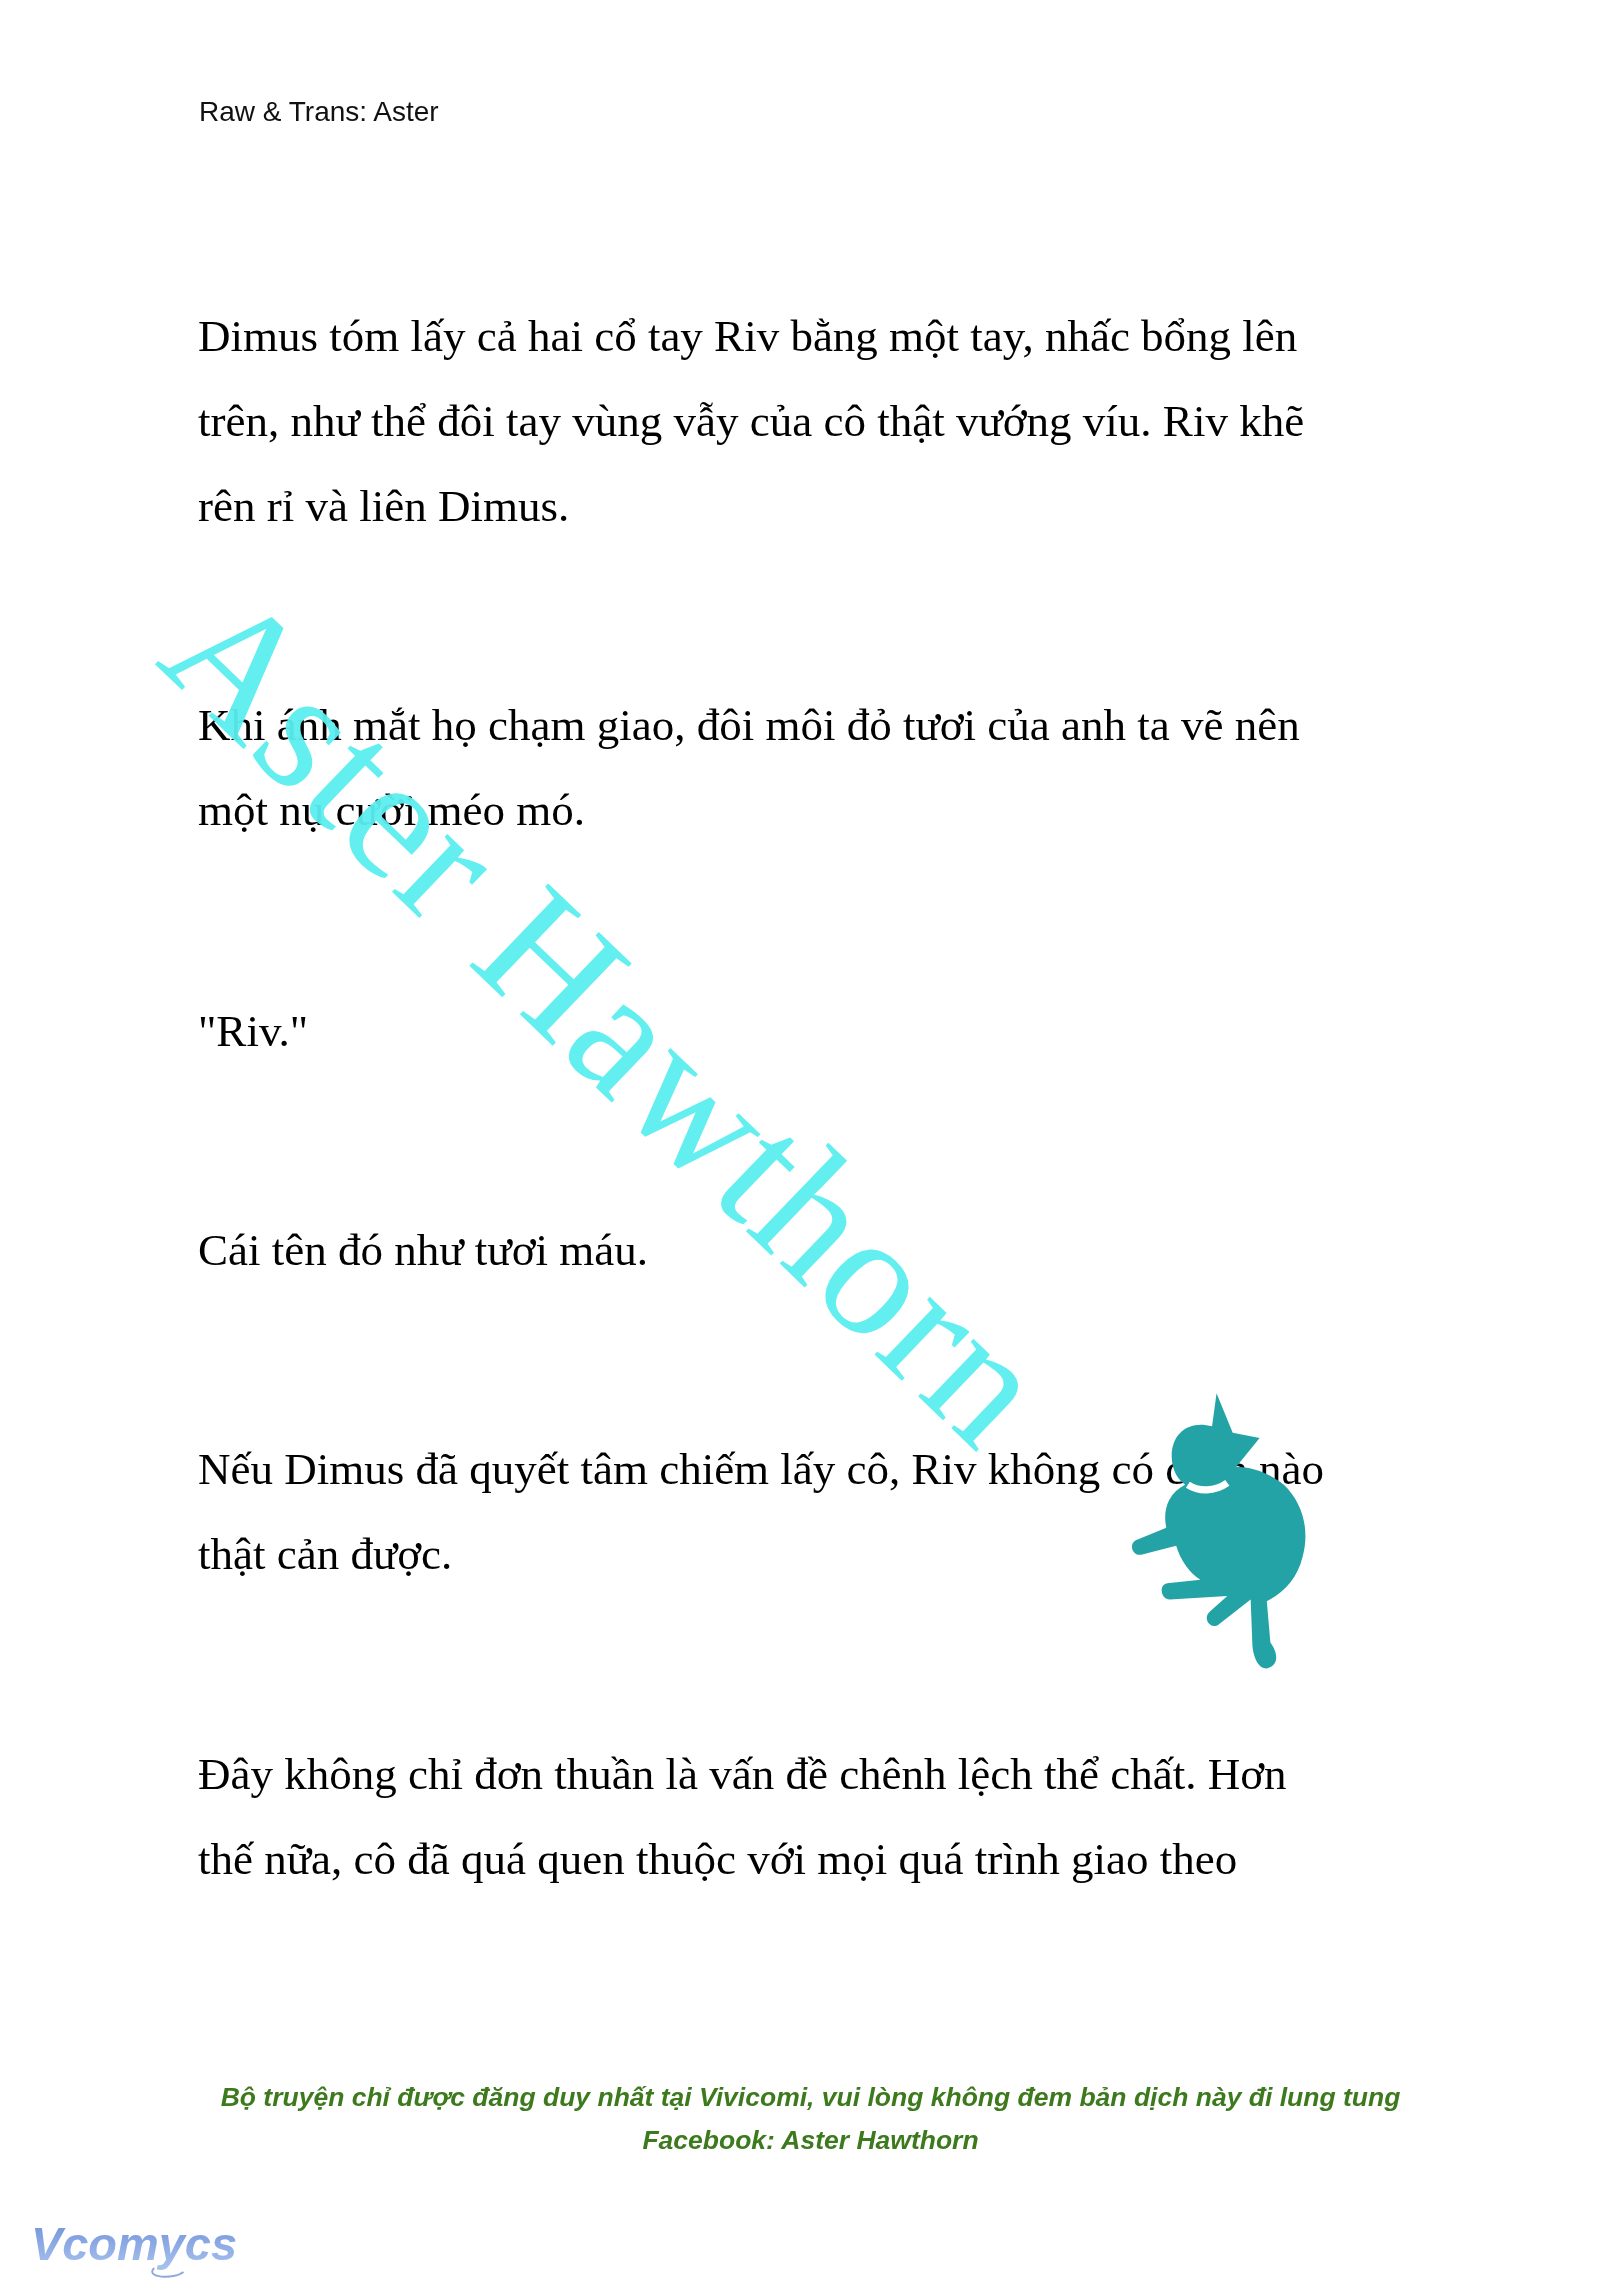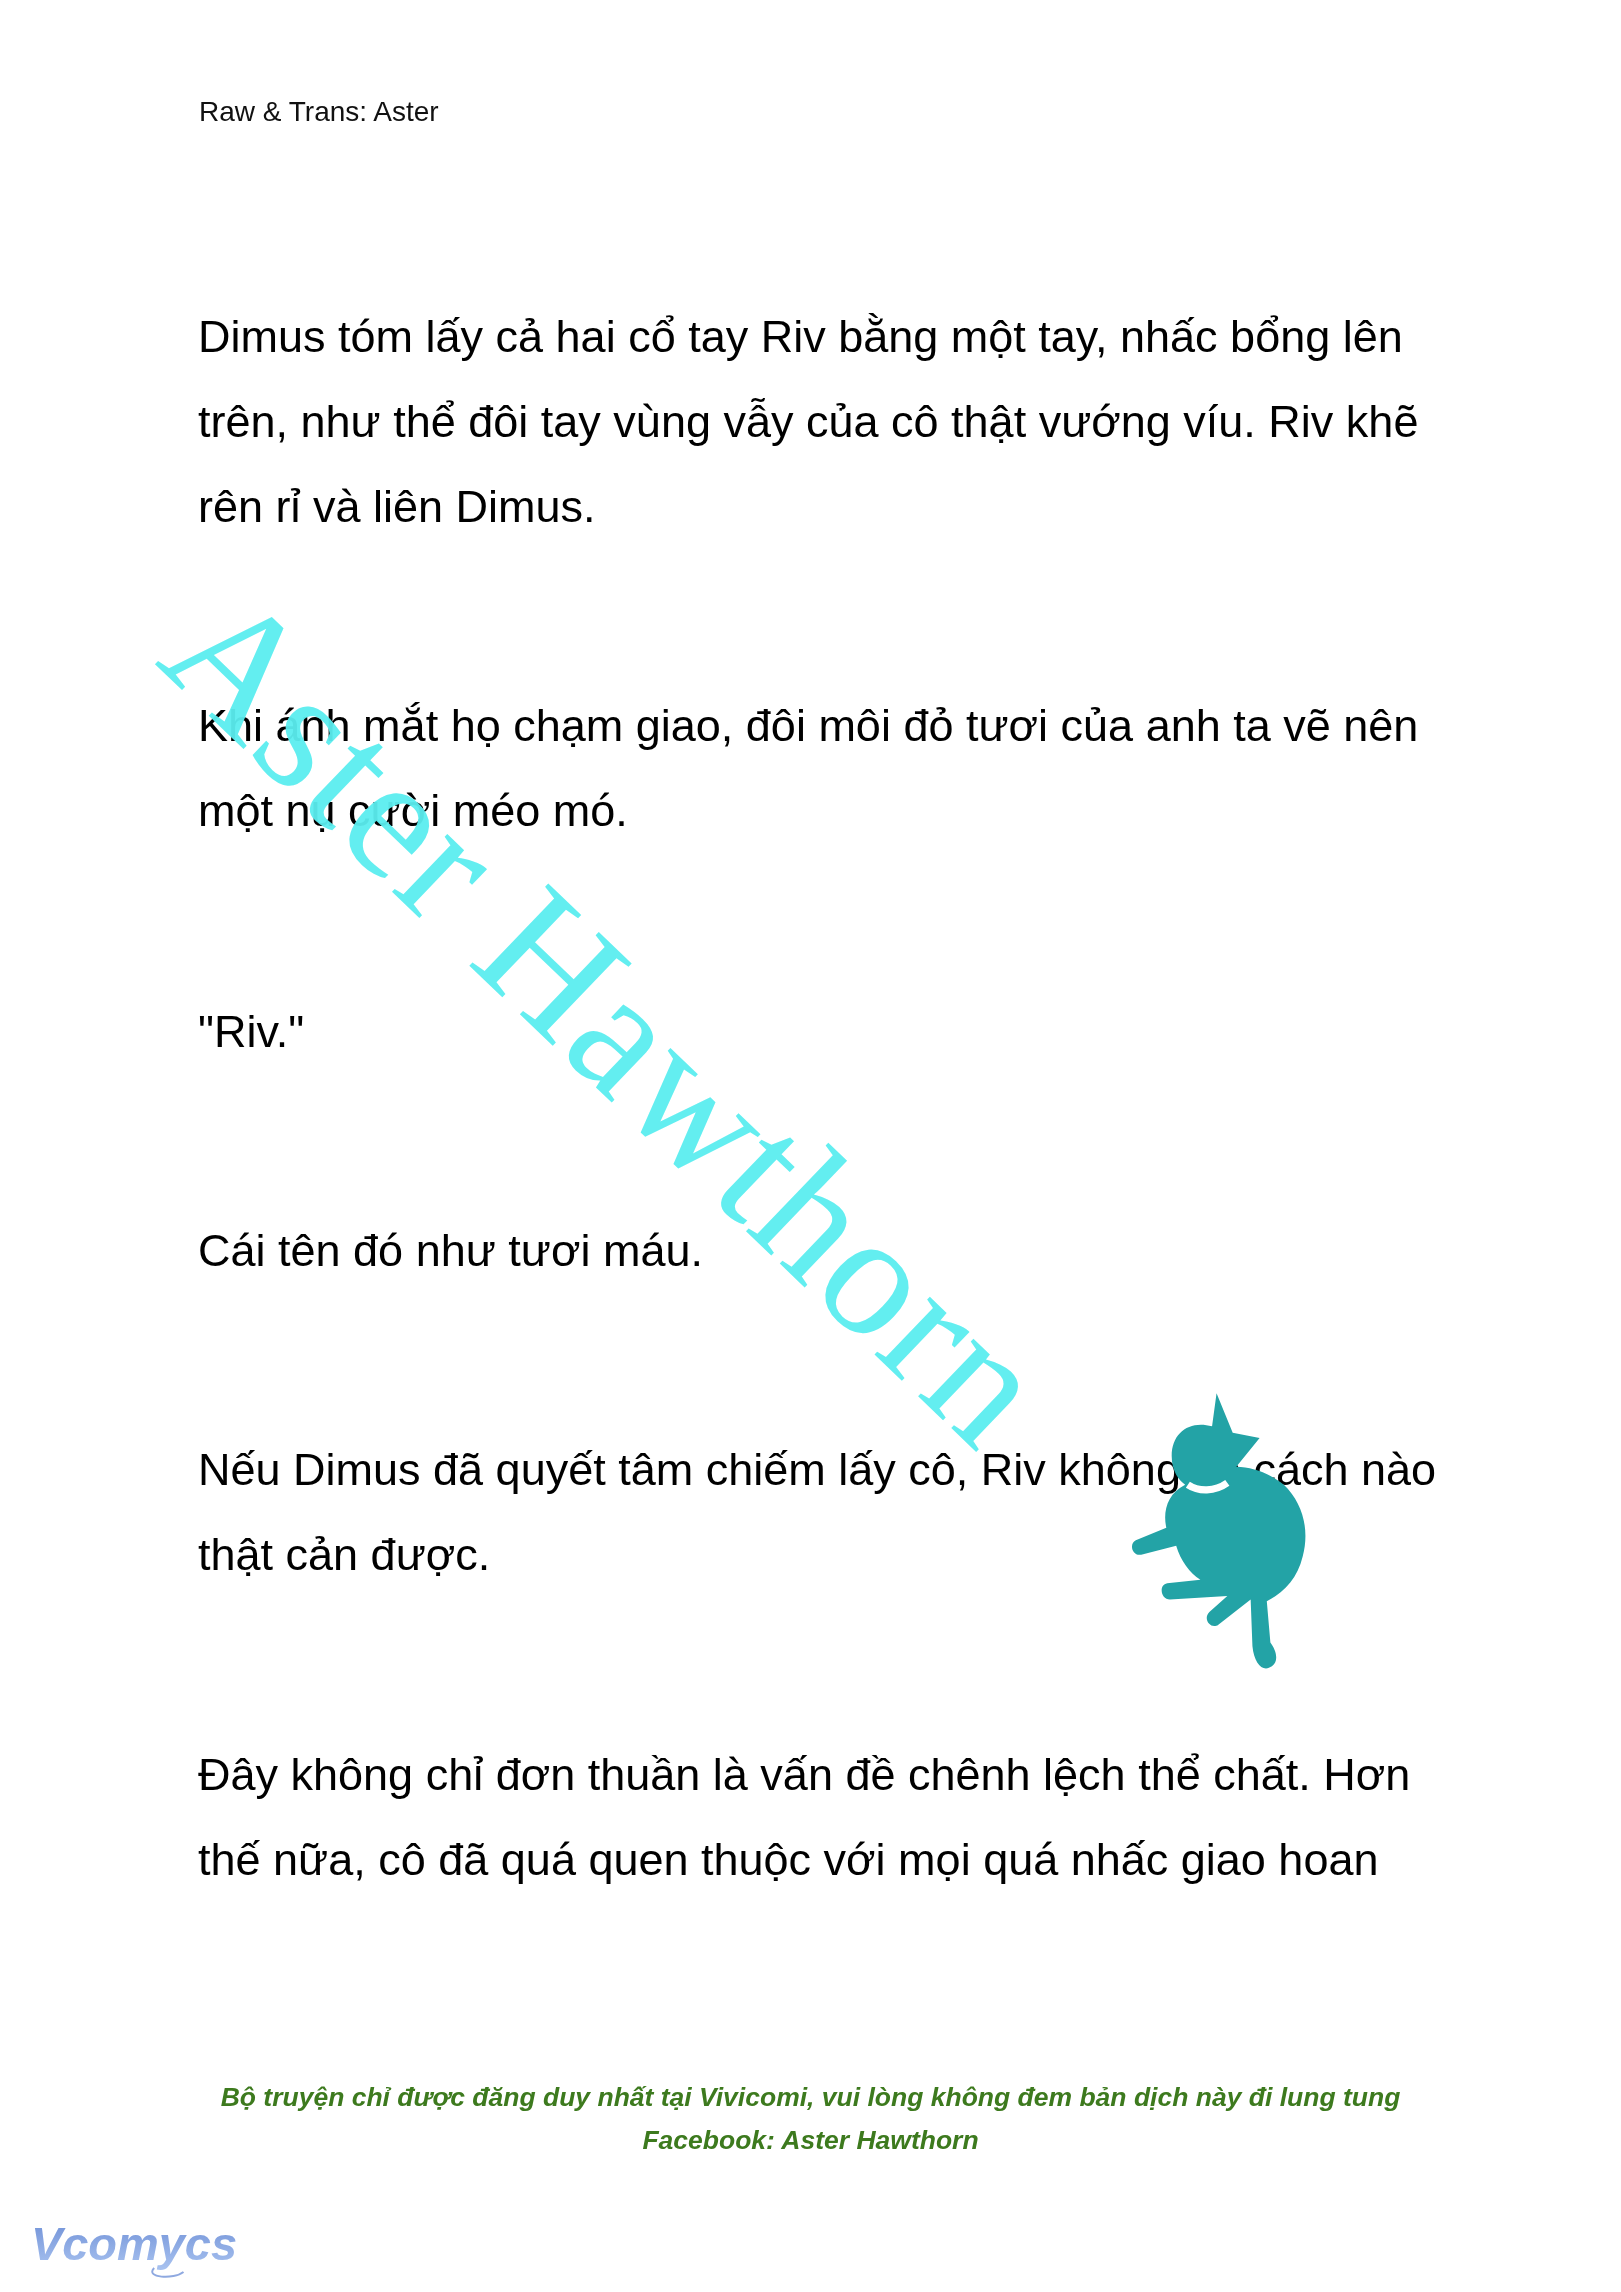--- a/index.html
+++ b/index.html
@@ -3,21 +3,21 @@
 <meta charset="utf-8">
 <style>
   html, body { margin: 0; padding: 0; background: #ffffff; }
   body { width: 1621px; height: 2293px; position: relative; overflow: hidden; }
   .header {
     position: absolute; left: 199px; top: 96px;
     font-family: "Liberation Sans", sans-serif; font-size: 28px; color: #111;
   }
   .para {
     position: absolute; left: 198px;
-    font-family: Liberation Sans, sans-serif; font-size: 45px; color: #000;
+    font-family: Liberation Serif, serif; font-size: 45px; color: #000;
     line-height: 85px; white-space: nowrap;
   }
   .line { display: block; }
   .watermark {
     position: absolute; left: 201px; top: 970px;
     font-family: "Liberation Serif", serif; font-size: 174px; color: #5BEEF0;
     transform: rotate(43.8deg); transform-origin: 0 0;
     white-space: nowrap; letter-spacing: 2px; opacity: 0.95;
     transform-origin: left top;
   }
@@ -55,21 +55,21 @@
   <span class="line">Cái tên đó như tươi máu.</span>
 </div>
 
 <div class="para" style="top:1427px">
   <span class="line">Nếu Dimus đã quyết tâm chiếm lấy cô, Riv không có cách nào</span>
   <span class="line">thật cản được.</span>
 </div>
 
 <div class="para" style="top:1732px">
   <span class="line">Đây không chỉ đơn thuần là vấn đề chênh lệch thể chất. Hơn</span>
-  <span class="line">thế nữa, cô đã quá quen thuộc với mọi quá nhấc giao hoan</span>
+  <span class="line">thế nữa, cô đã quá quen thuộc với mọi quá trình giao theo</span>
 </div>
 
 <div class="wm-wrap">
   <div class="watermark" style="left:263px; top:549px;">Aster Hawthorn</div>
   <svg class="cat" viewBox="0 0 240 360">
     <g fill="#23A3A6">
       <path d="M100 18 L95 55 C70 48 50 62 50 88 C50 105 58 115 65 120 C45 130 40 150 44 168 L10 182 C2 186 6 200 16 198 L55 188 C60 205 70 218 82 226 L45 230 C35 232 38 248 48 248 L112 244 L92 262 C84 270 94 282 102 276 L138 248 L140 300 C142 320 152 330 162 322 C170 316 166 304 160 296 L156 250 C175 240 190 225 196 200 C204 170 196 140 175 120 C160 108 140 100 122 100 L148 68 L118 62 Z"></path>
     </g>
     <path d="M68 120 C80 128 98 128 112 118" stroke="#ffffff" stroke-width="8" fill="none"></path>
   </svg>

